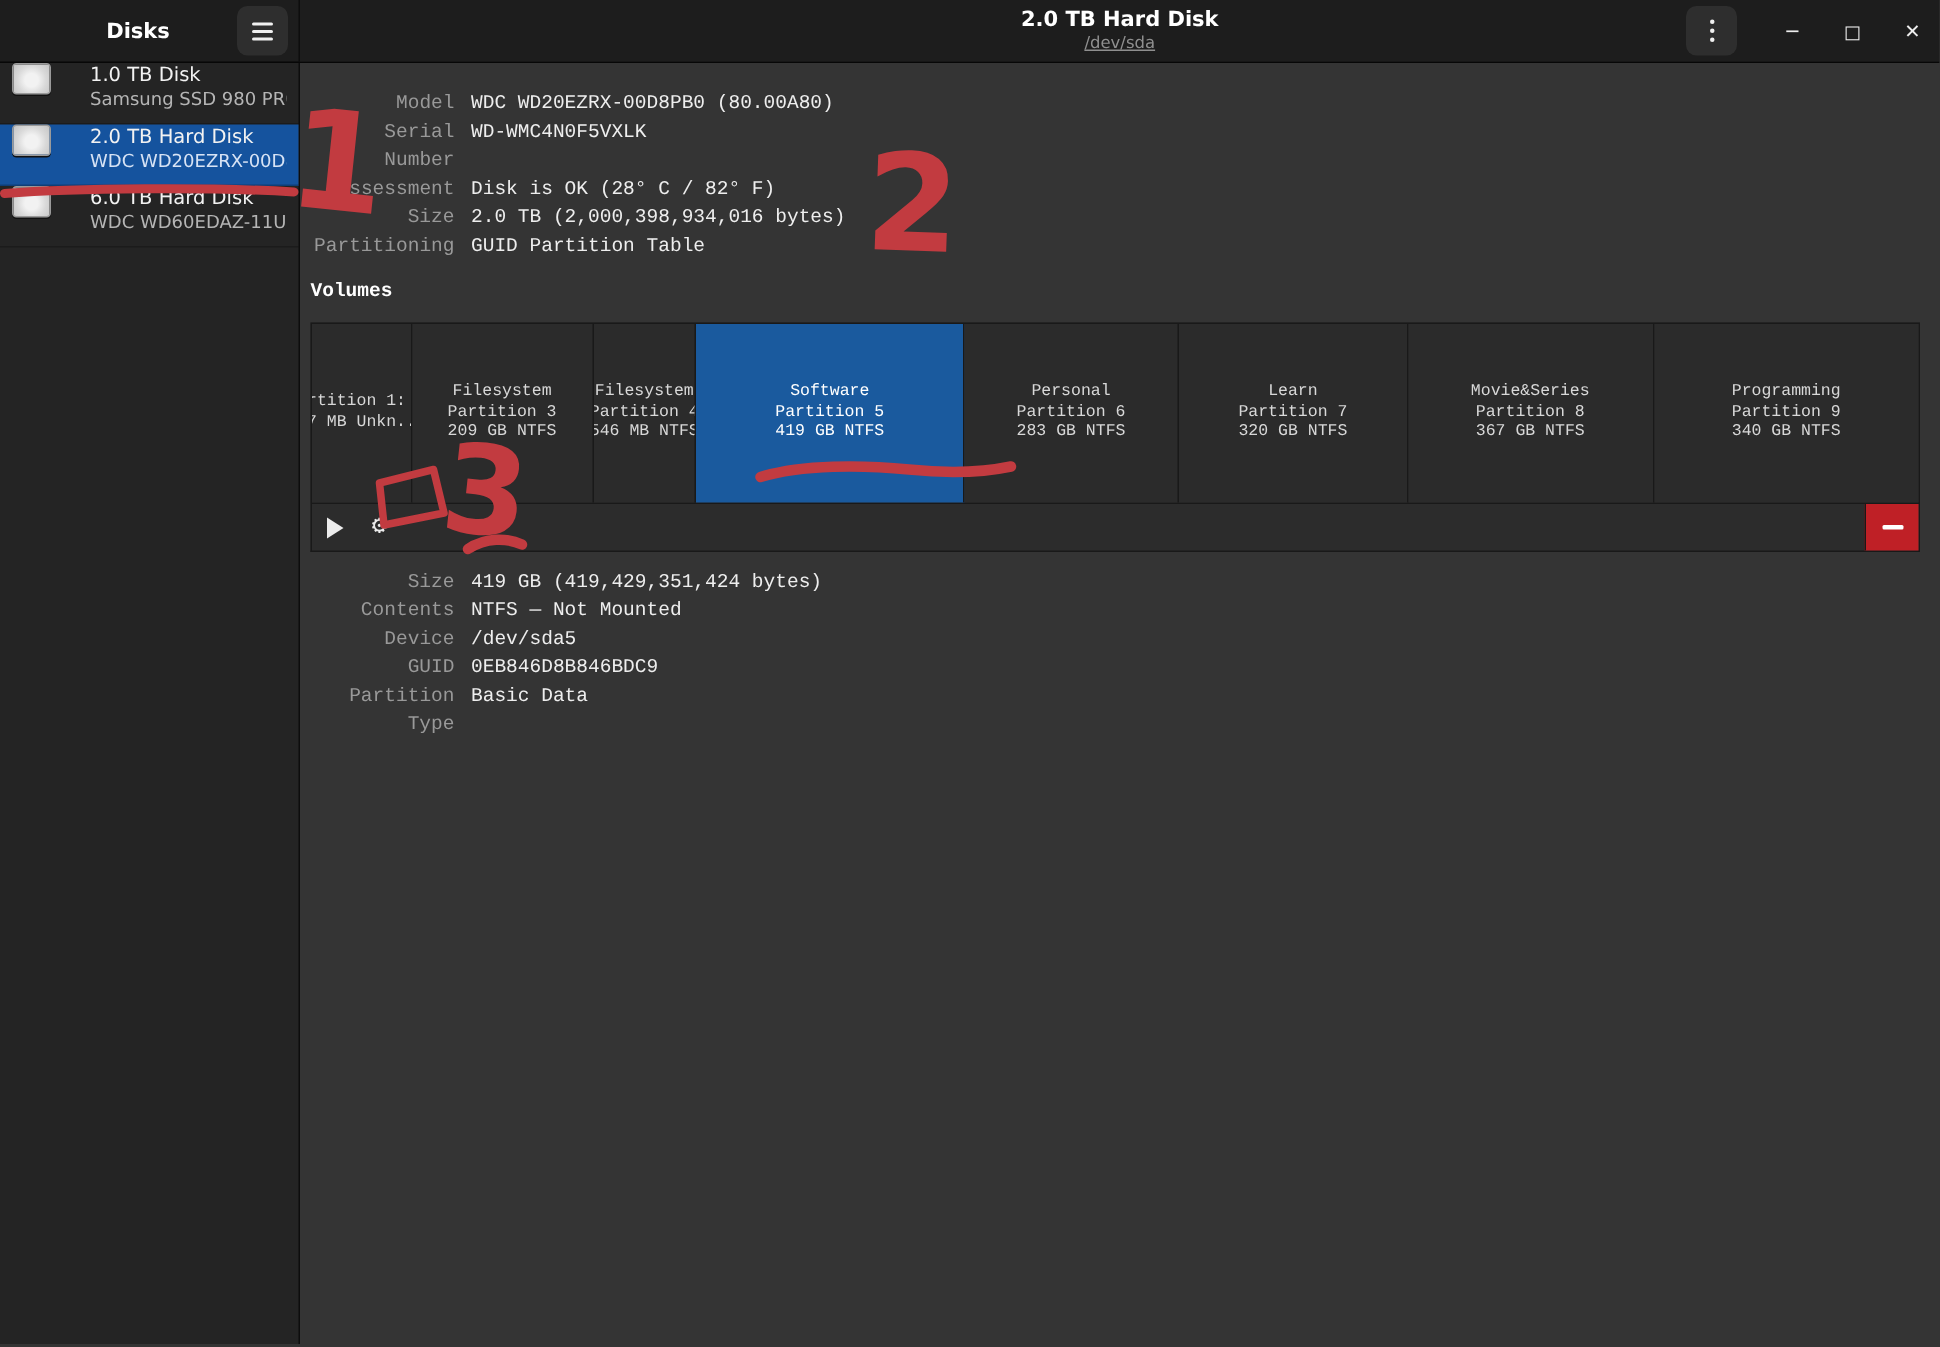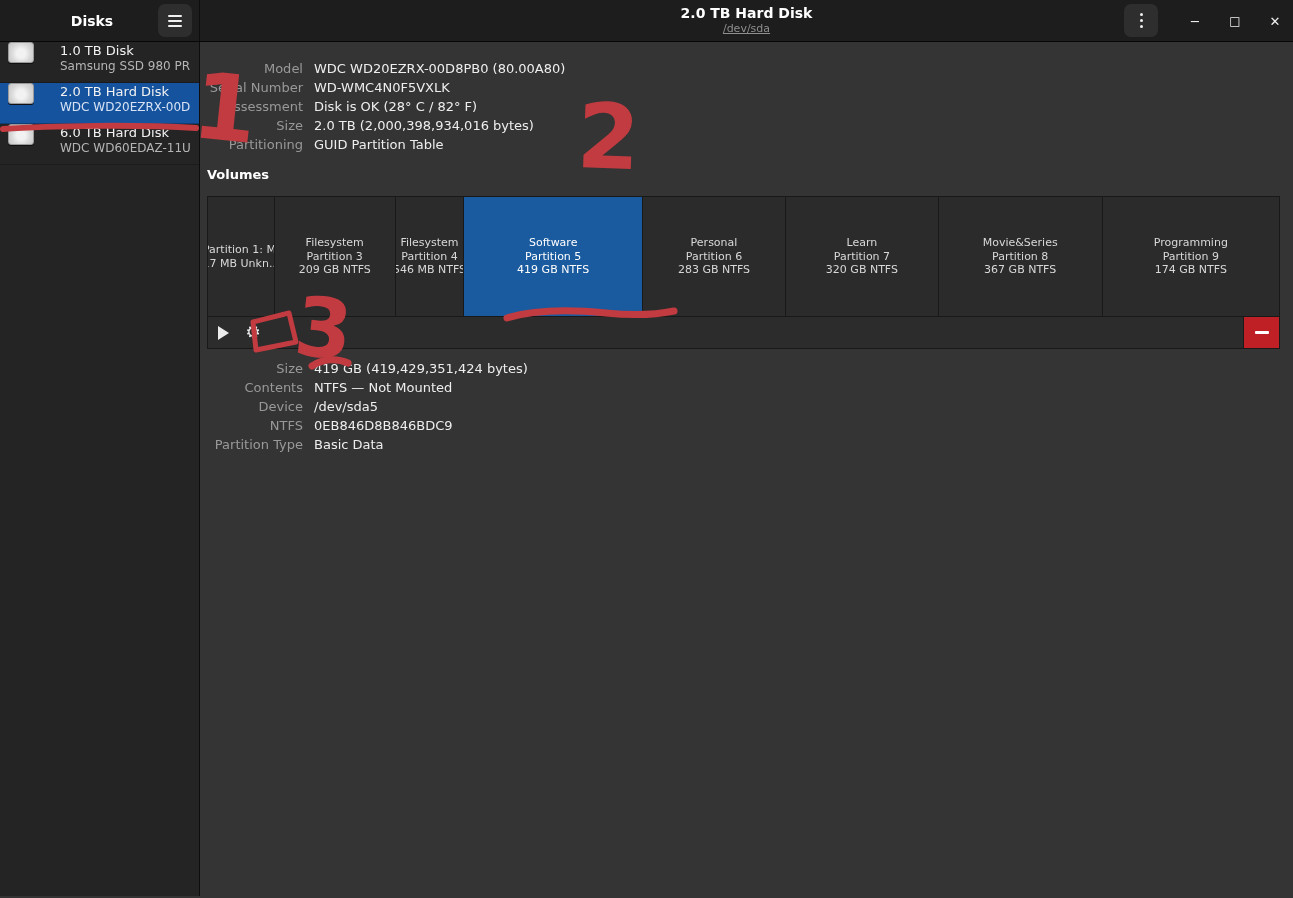--- a/index.html
+++ b/index.html
@@ -42,21 +42,21 @@
     border-bottom:1px solid rgba(0,0,0,0.25);gap:17px; }
   .disk-item.selected { background:#15539e; }
   .disk-icon { width:26px; height:21px; border-radius:3px; margin-right:9px; flex:none;
     background:radial-gradient(circle at 50% 55%, #f2f2f2 0 28%, #d9d9d9 60%, #c4c4c4);
     border:1px solid #9a9a9a; box-shadow:0 1px 0 #111; }
   .disk-text { overflow:hidden; }
   .disk-title { font-size:13px; color:#f2f2f2; line-height:17px; white-space:nowrap; }
   .disk-sub { font-size:12px; color:#b5b5b5; line-height:15px; white-space:nowrap; }
   .disk-item.selected .disk-sub { color:#d7e3f5; }
 
-  .main { flex:1; padding:17px 13px 0 7px; background:#343434; }
+  .main { flex:1; padding:17px 13px 0 7px; background:#343434;font-family:Liberation Mono, monospace; }
 
   .details-grid .drow { display:flex; line-height:19px; font-size:13px; }
   .dlabel { width:96px; min-width:96px; text-align:right; color:#999999; margin-right:11px; }
   .dvalue { color:#eeeeee; white-space:nowrap; }
 
   .volumes-title { margin:13px 0 0 0; font-size:13px; font-weight:bold; color:#ffffff; }
 
   .volbar-wrap { margin-top:14px; }
   .volbar { display:flex; height:121px; border:1px solid #191919; background:#2b2b2b; }
   .vseg { border-right:1px solid #191919; background:#2b2b2b; display:flex; flex-direction:column;
@@ -216,21 +216,21 @@
             <div class="vline">320 GB NTFS</div>
           </div>
           <div class="vseg" style="flex:154">
             <div class="vline">Movie&amp;Series</div>
             <div class="vline">Partition 8</div>
             <div class="vline">367 GB NTFS</div>
           </div>
           <div class="vseg" style="flex:167">
             <div class="vline">Programming</div>
             <div class="vline">Partition 9</div>
-            <div class="vline">174 GB NTFS</div>
+            <div class="vline">340 GB NTFS</div>
           </div>
         </div>
 
         <div class="voltoolbar">
           <div class="tool-btn">
             <span class="play-glyph"></span>
           </div>
           <div class="tool-btn">
             <span class="gear-glyph">⚙</span>
           </div>
@@ -248,21 +248,21 @@
         </div>
         <div class="drow">
           <span class="dlabel">Contents</span>
           <span class="dvalue">NTFS — Not Mounted</span>
         </div>
         <div class="drow">
           <span class="dlabel">Device</span>
           <span class="dvalue">/dev/sda5</span>
         </div>
         <div class="drow">
-          <span class="dlabel">NTFS</span>
+          <span class="dlabel">GUID</span>
           <span class="dvalue">0EB846D8B846BDC9</span>
         </div>
         <div class="drow">
           <span class="dlabel">Partition Type</span>
           <span class="dvalue">Basic Data</span>
         </div>
       </div>
 
     </div>
   </div>

